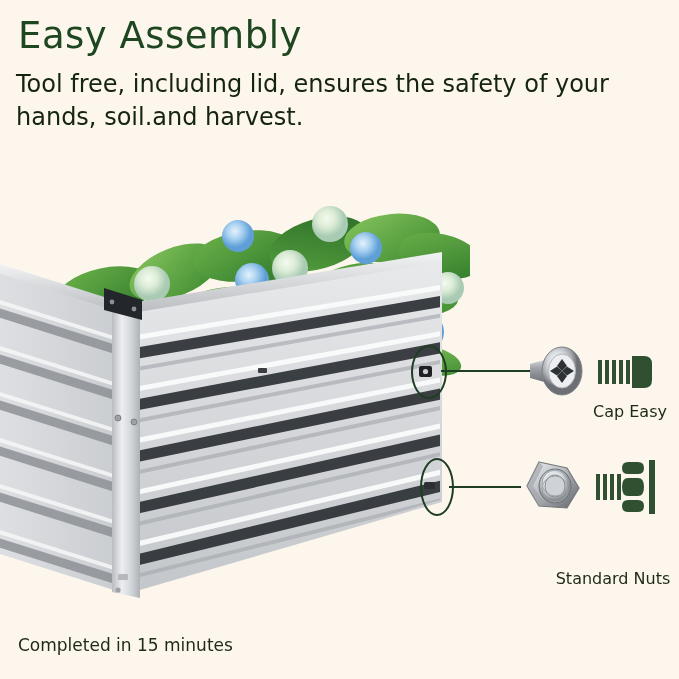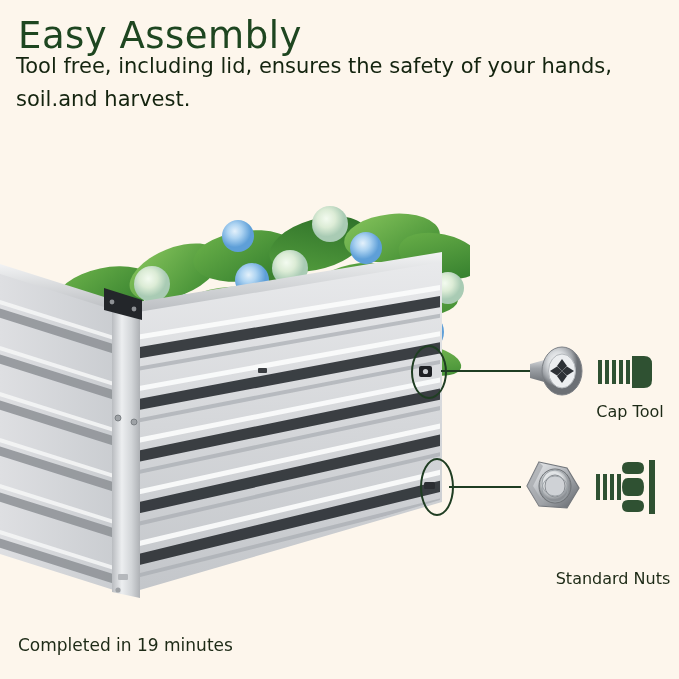--- a/index.html
+++ b/index.html
@@ -23,23 +23,23 @@
     top: 14px;
     font-size: 37px;
     letter-spacing: 0.5px;
     color: #1e4620;
     font-weight: 400;
     white-space: nowrap;
   }
   #subtitle {
     position: absolute;
     left: 16px;
-    top: 50px;
+    top: 68px;
     width: 610px;
-    font-size: 21px;
+    font-size: 24px;
     line-height: 33px;
     color: #14240f;
     font-weight: 400;
   }
   #footer-caption {
     position: absolute;
     left: 18px;
     top: 645px;
     font-size: 17px;
     color: #1d2a16;
@@ -325,21 +325,21 @@
       <rect x="2" y="14" width="4" height="24"></rect>
       <rect x="9" y="14" width="4" height="24"></rect>
       <rect x="16" y="14" width="4" height="24"></rect>
       <rect x="23" y="14" width="4" height="24"></rect>
       <rect x="30" y="14" width="4" height="24"></rect>
 
       <path d="M36 10 L48 10 Q56 10 56 18 L56 34 Q56 42 48 42 L36 42 Z"></path>
     </g>
   </svg>
 
-  <div class="callout-label" style="left:630px; top:402px;">Cap Tool</div>
+  <div class="callout-label" style="left:630px; top:402px;">Cap Easy</div>
 
   <div class="marker-ellipse" style="left:420px; top:458px; width:30px; height:54px;"></div>
   <div class="leader" style="left:449px; top:486px; width:72px;"></div>
 
   <svg class="hw-photo" style="left:519px; top:456px;" width="66" height="62" viewBox="0 0 66 62">
     <defs>
       <linearGradient id="hexG" x1="0" y1="0" x2="1" y2="1">
         <stop offset="0%" stop-color="#f2f4f5"></stop>
         <stop offset="35%" stop-color="#c5c8cc"></stop>
         <stop offset="70%" stop-color="#8f9398"></stop>
@@ -374,15 +374,15 @@
       <path d="M34 4 L44 4 Q50 4 50 10 Q50 16 44 16 L34 16 Q28 16 28 10 Q28 4 34 4 Z"></path>
       <path d="M34 20 L44 20 Q50 20 50 29 Q50 38 44 38 L34 38 Q28 38 28 29 Q28 20 34 20 Z"></path>
       <path d="M34 42 L44 42 Q50 42 50 48 Q50 54 44 54 L34 54 Q28 54 28 48 Q28 42 34 42 Z"></path>
 
       <rect x="55" y="2" width="6" height="54"></rect>
     </g>
   </svg>
 
   <div class="callout-label" style="left:613px; top:535px;margin-top:34px;">Standard Nuts</div>
 
-  <div id="footer-caption">Completed in 19 minutes</div>
+  <div id="footer-caption">Completed in 15 minutes</div>
 
 </div>
 
 </body></html>

